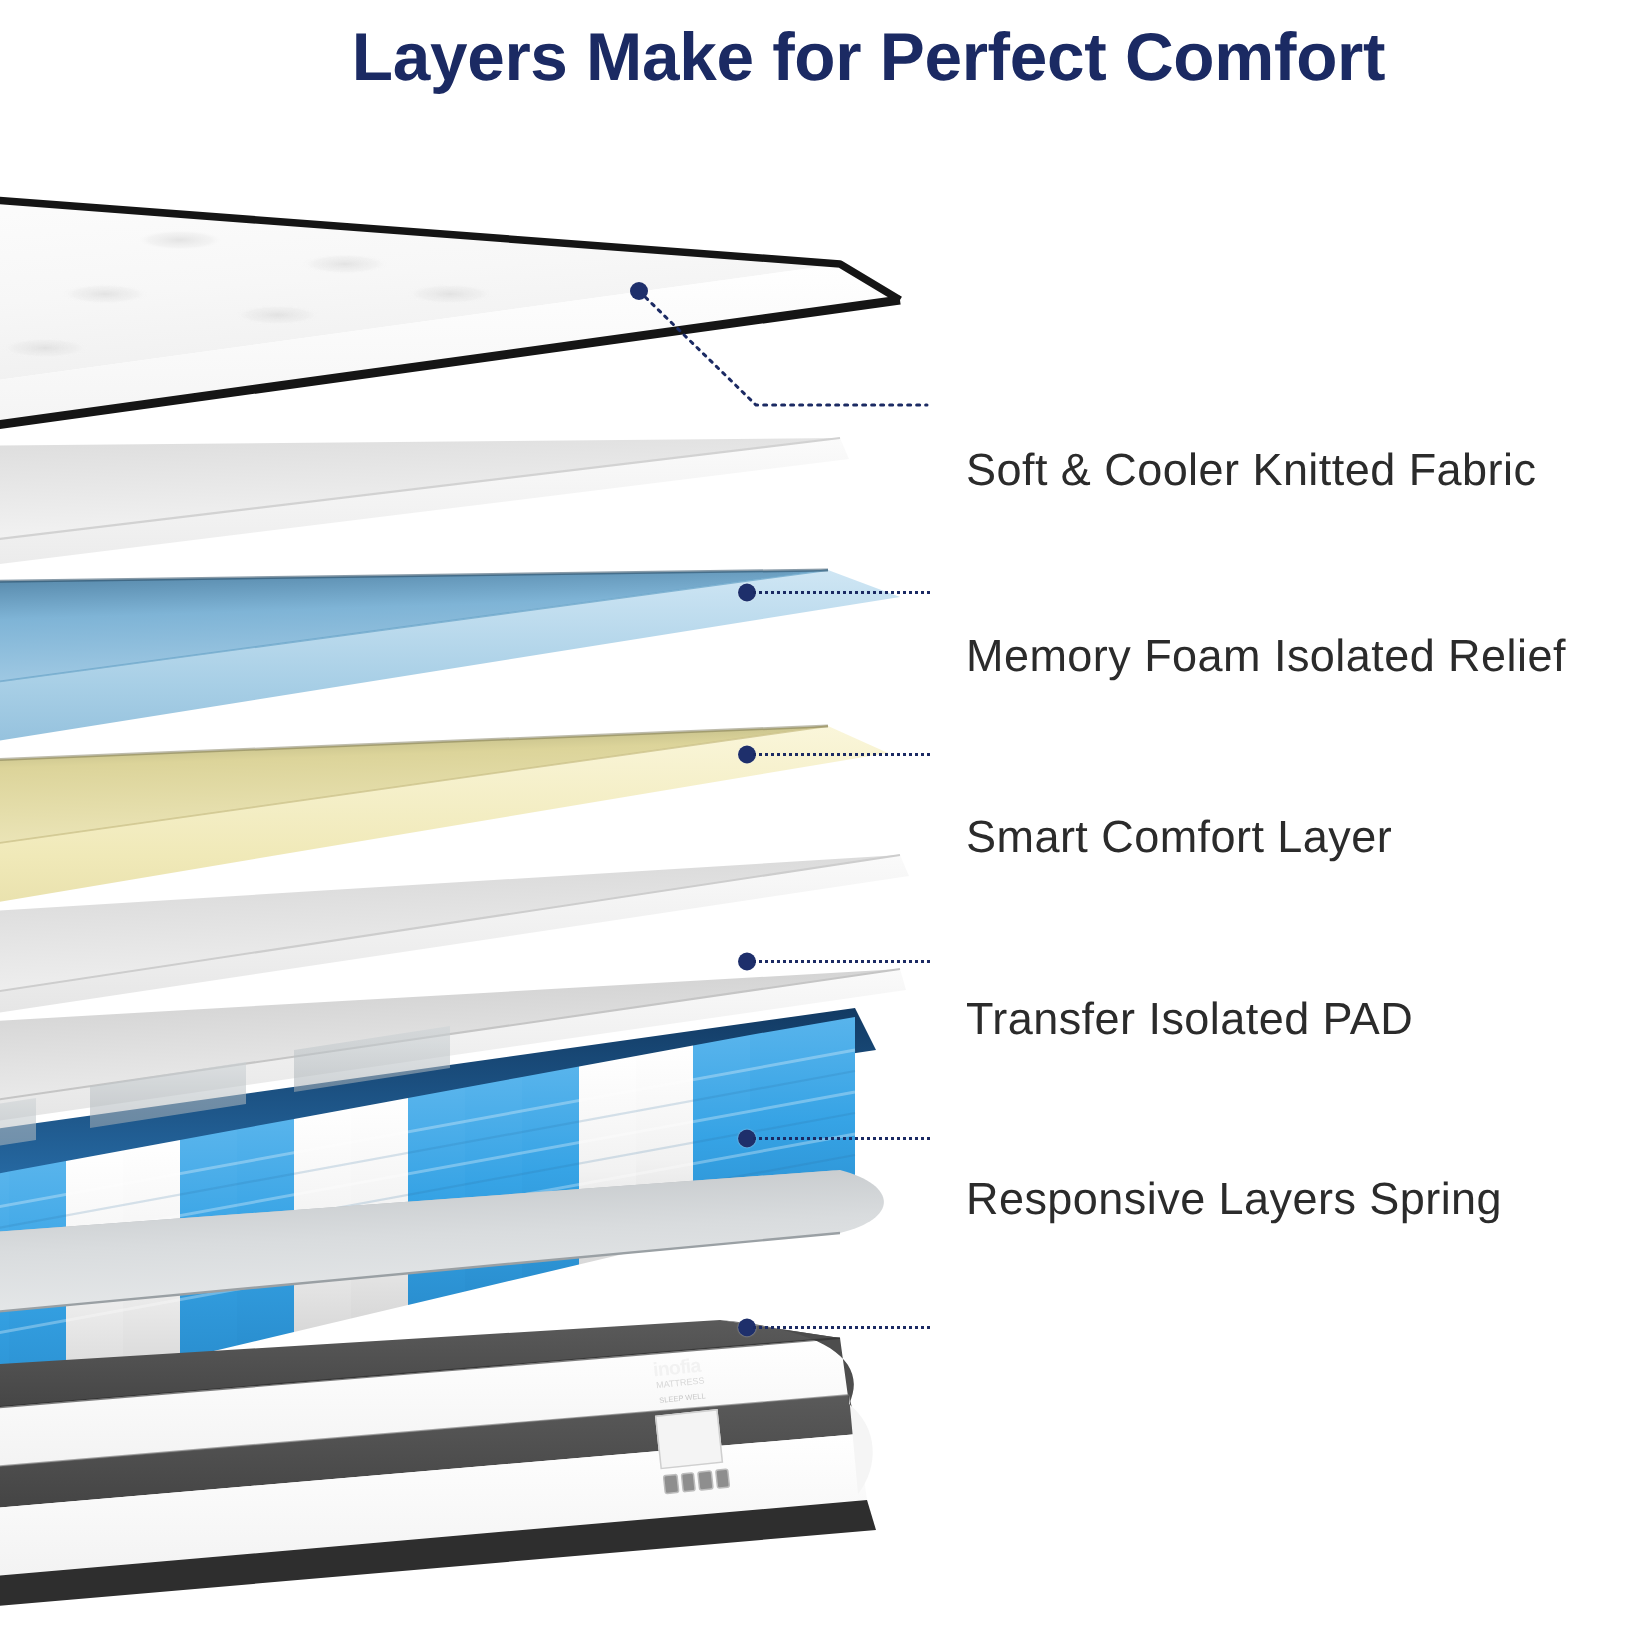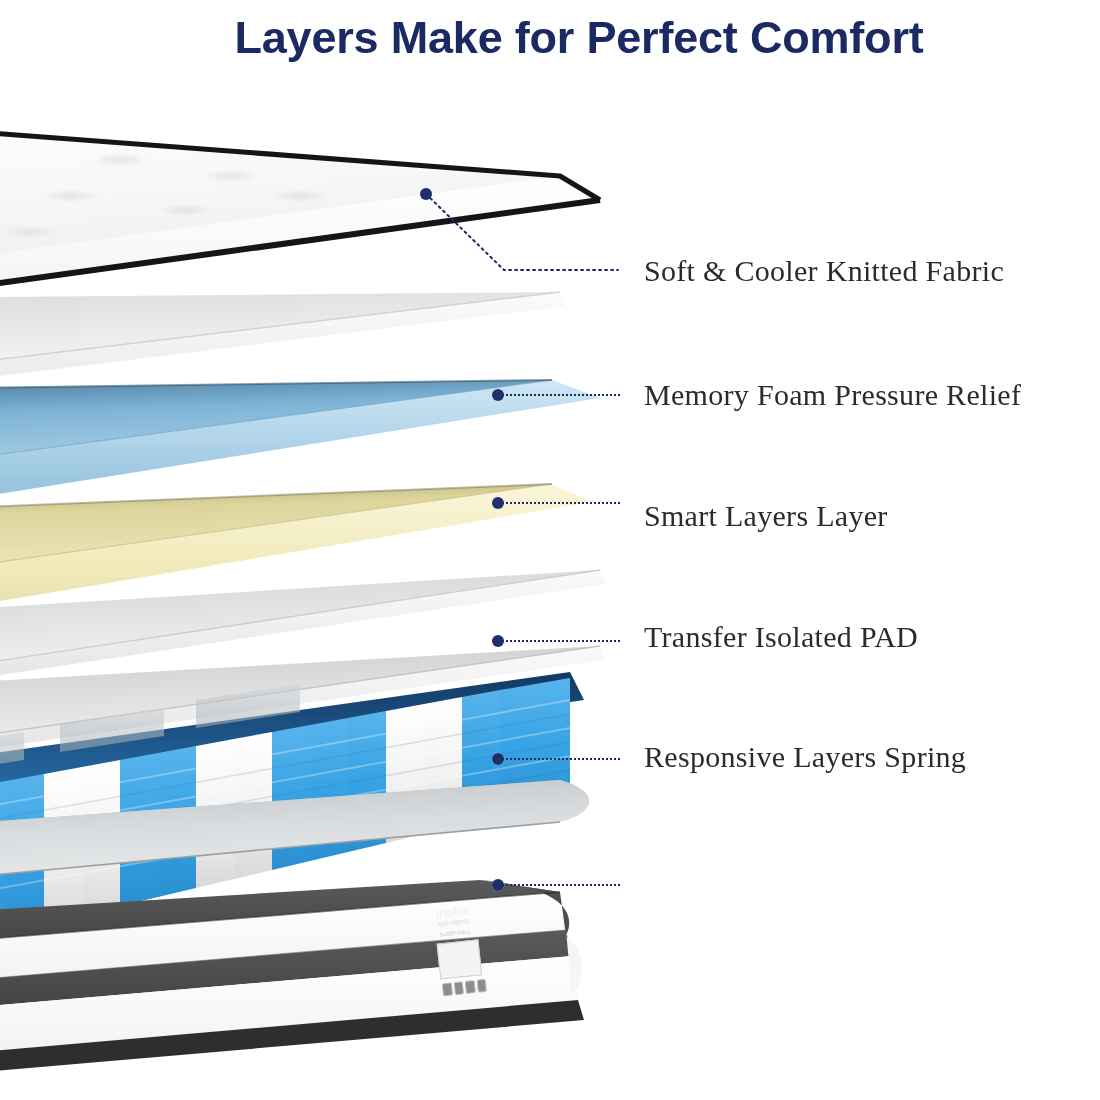--- a/index.html
+++ b/index.html
@@ -79,23 +79,24 @@
   .leader-diag {
     position: absolute;
     pointer-events: none;
   }
 
   
   .callout-label {
     position: absolute;
     font-size: 30px;
     color: #2b2b2b;
-    font-family: Liberation Serif, serif;
+    font-family: Liberation Sans, sans-serif;
     white-space: nowrap;
     letter-spacing: 0.3px;
+    margin-top: 43px;
   }
 
   
   #brand-tag {
     position: absolute;
     left: 432px;
     top: 900px;
     width: 52px;
     height: 125px;
     transform: rotate(-6deg);
@@ -417,27 +418,27 @@
   <svg class="leader-diag" style="left:418px; top:186px; width:220px; height:100px;">
     <polyline points="8,8 86,84 200,84" fill="none" stroke="#1b2a63" stroke-width="2" stroke-dasharray="2 4" stroke-linecap="round"></polyline>
     <circle cx="8" cy="8" r="6" fill="#1e2f6b"></circle>
   </svg>
   <div class="callout-label" style="left:644px; top:254px;">Soft &amp; Cooler Knitted Fabric</div>
 
   <div class="leader" style="left:492px; top:394px; width:130px;">
     <span class="dot"></span>
     <span class="dash" style="width:118px;"></span>
   </div>
-  <div class="callout-label" style="left:644px; top:378px;">Memory Foam Pressure Relief</div>
+  <div class="callout-label" style="left:644px; top:378px;">Memory Foam Isolated Relief</div>
 
   <div class="leader" style="left:492px; top:502px; width:130px;">
     <span class="dot"></span>
     <span class="dash" style="width:118px;"></span>
   </div>
-  <div class="callout-label" style="left:644px; top:499px;">Smart Layers Layer</div>
+  <div class="callout-label" style="left:644px; top:499px;">Smart Comfort Layer</div>
 
   <div class="leader" style="left:492px; top:640px; width:130px;">
     <span class="dot"></span>
     <span class="dash" style="width:118px;"></span>
   </div>
   <div class="callout-label" style="left:644px; top:620px;">Transfer Isolated PAD</div>
 
   <div class="leader" style="left:492px; top:758px; width:130px;">
     <span class="dot"></span>
     <span class="dash" style="width:118px;"></span>

